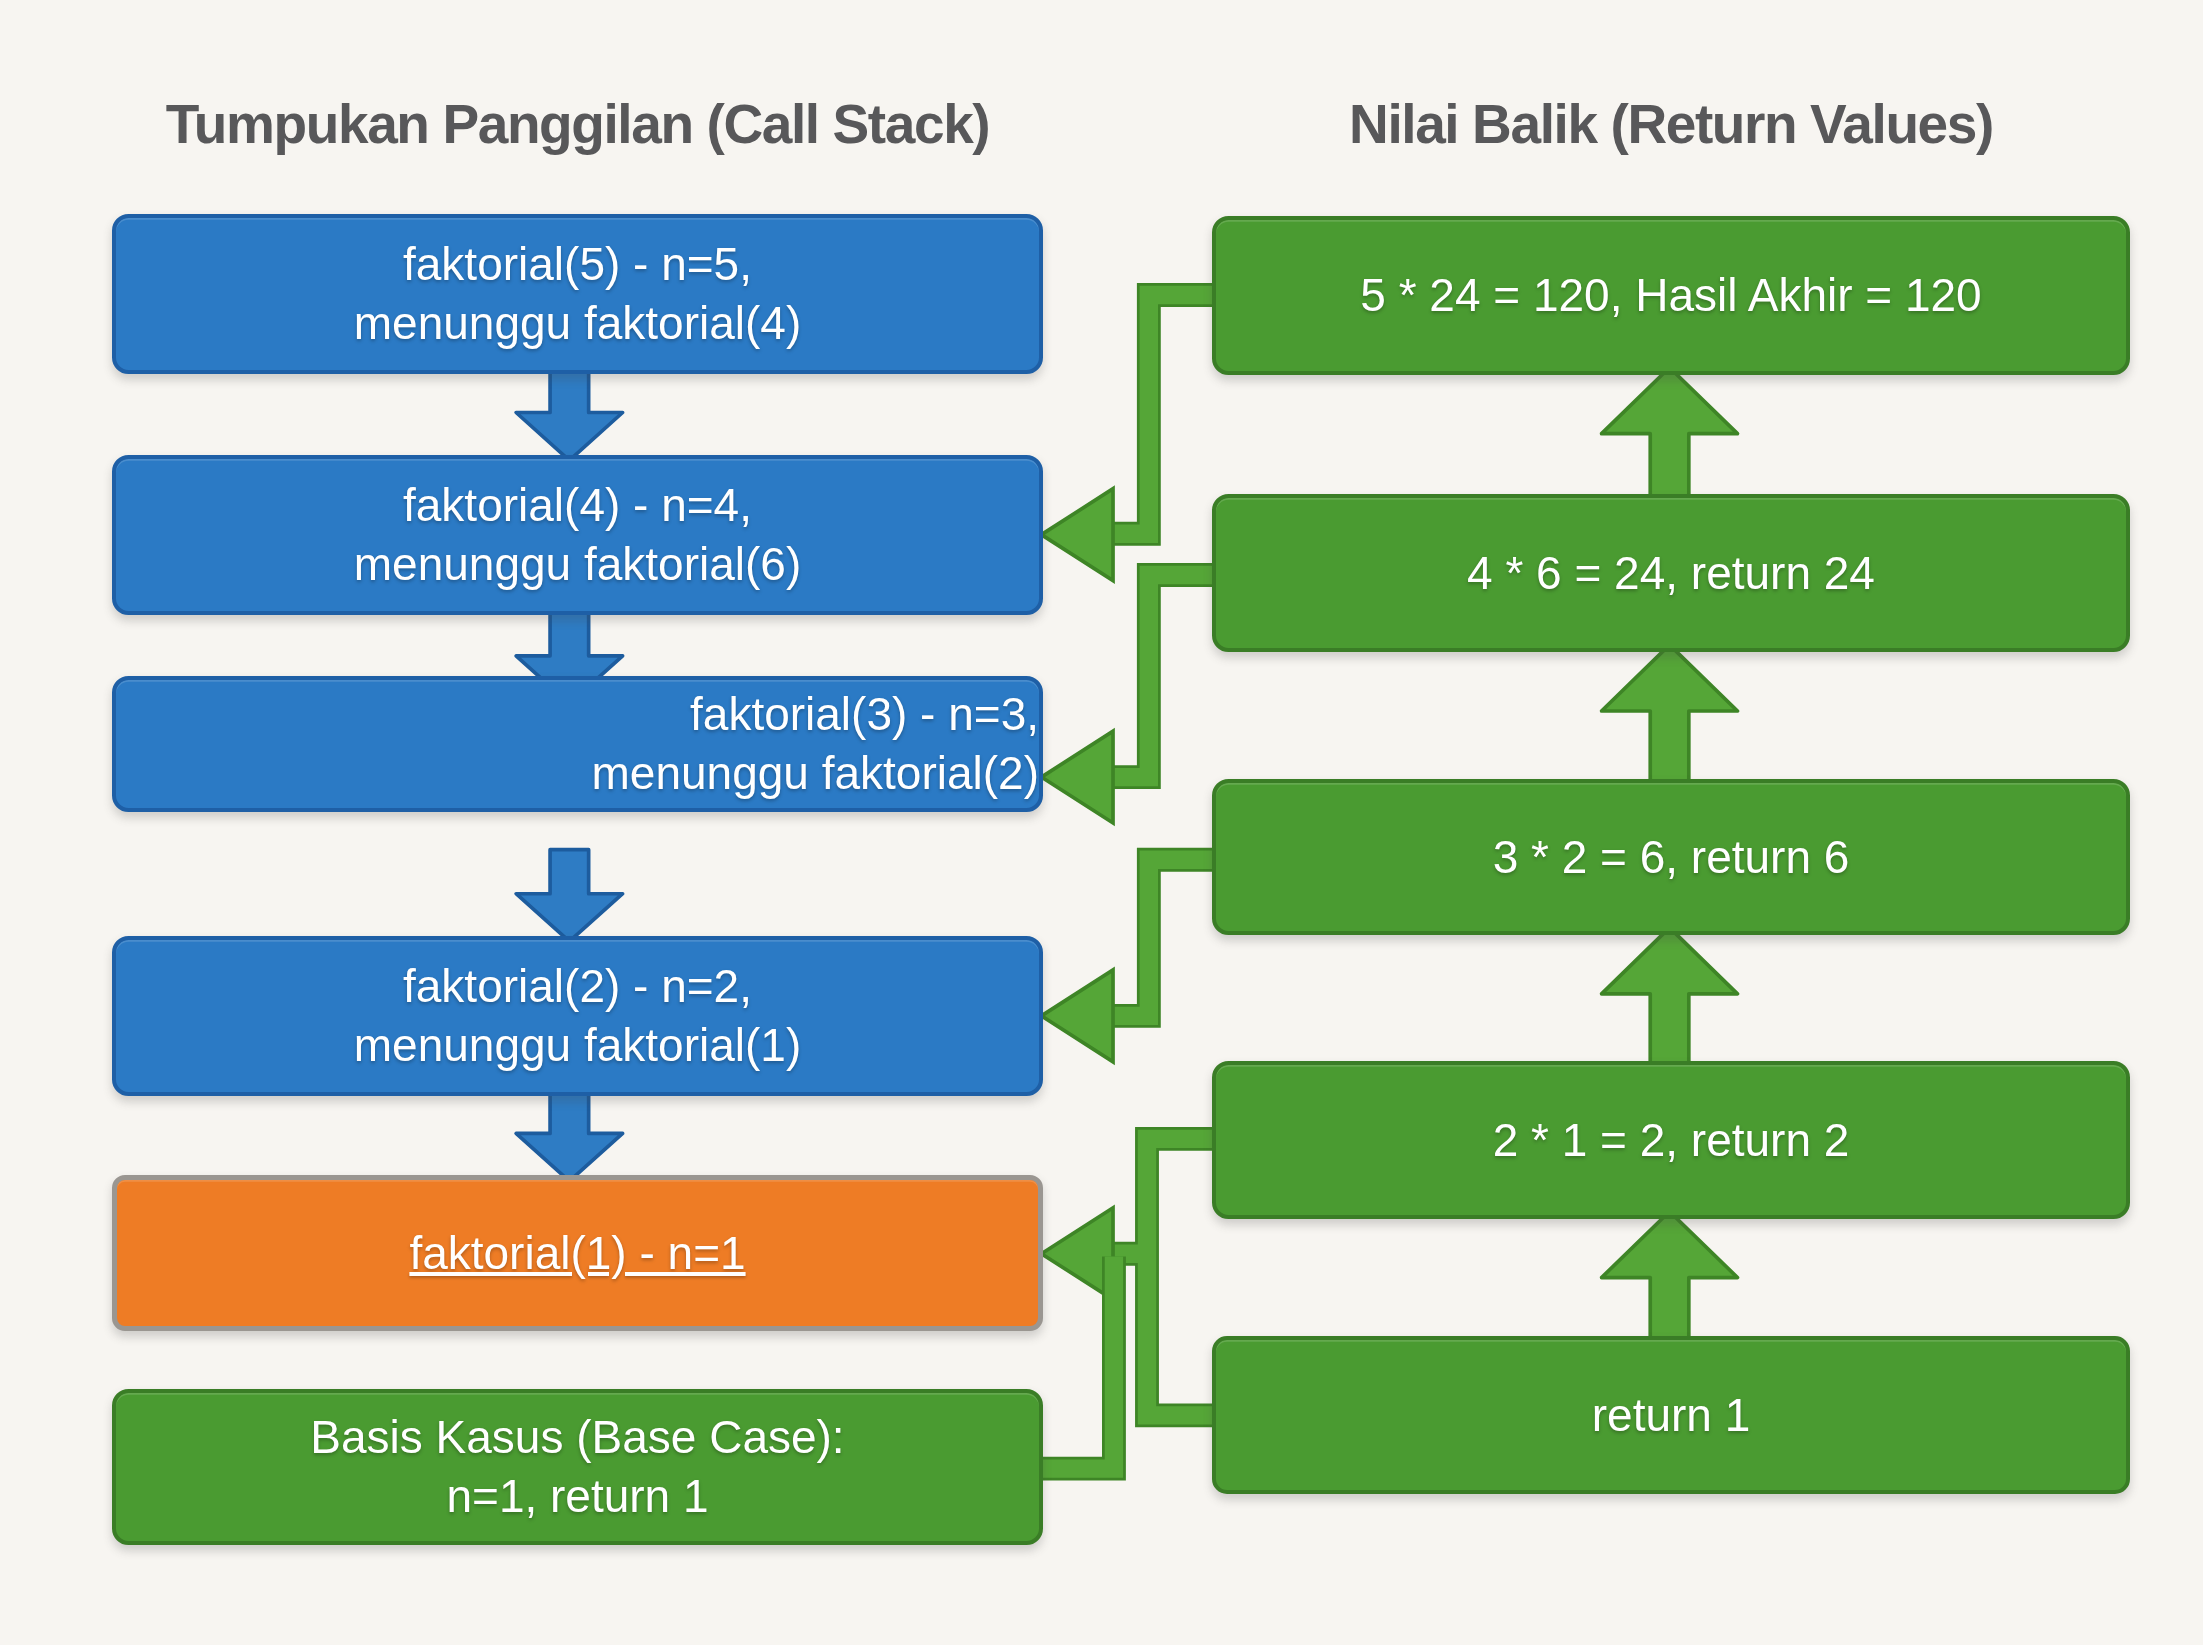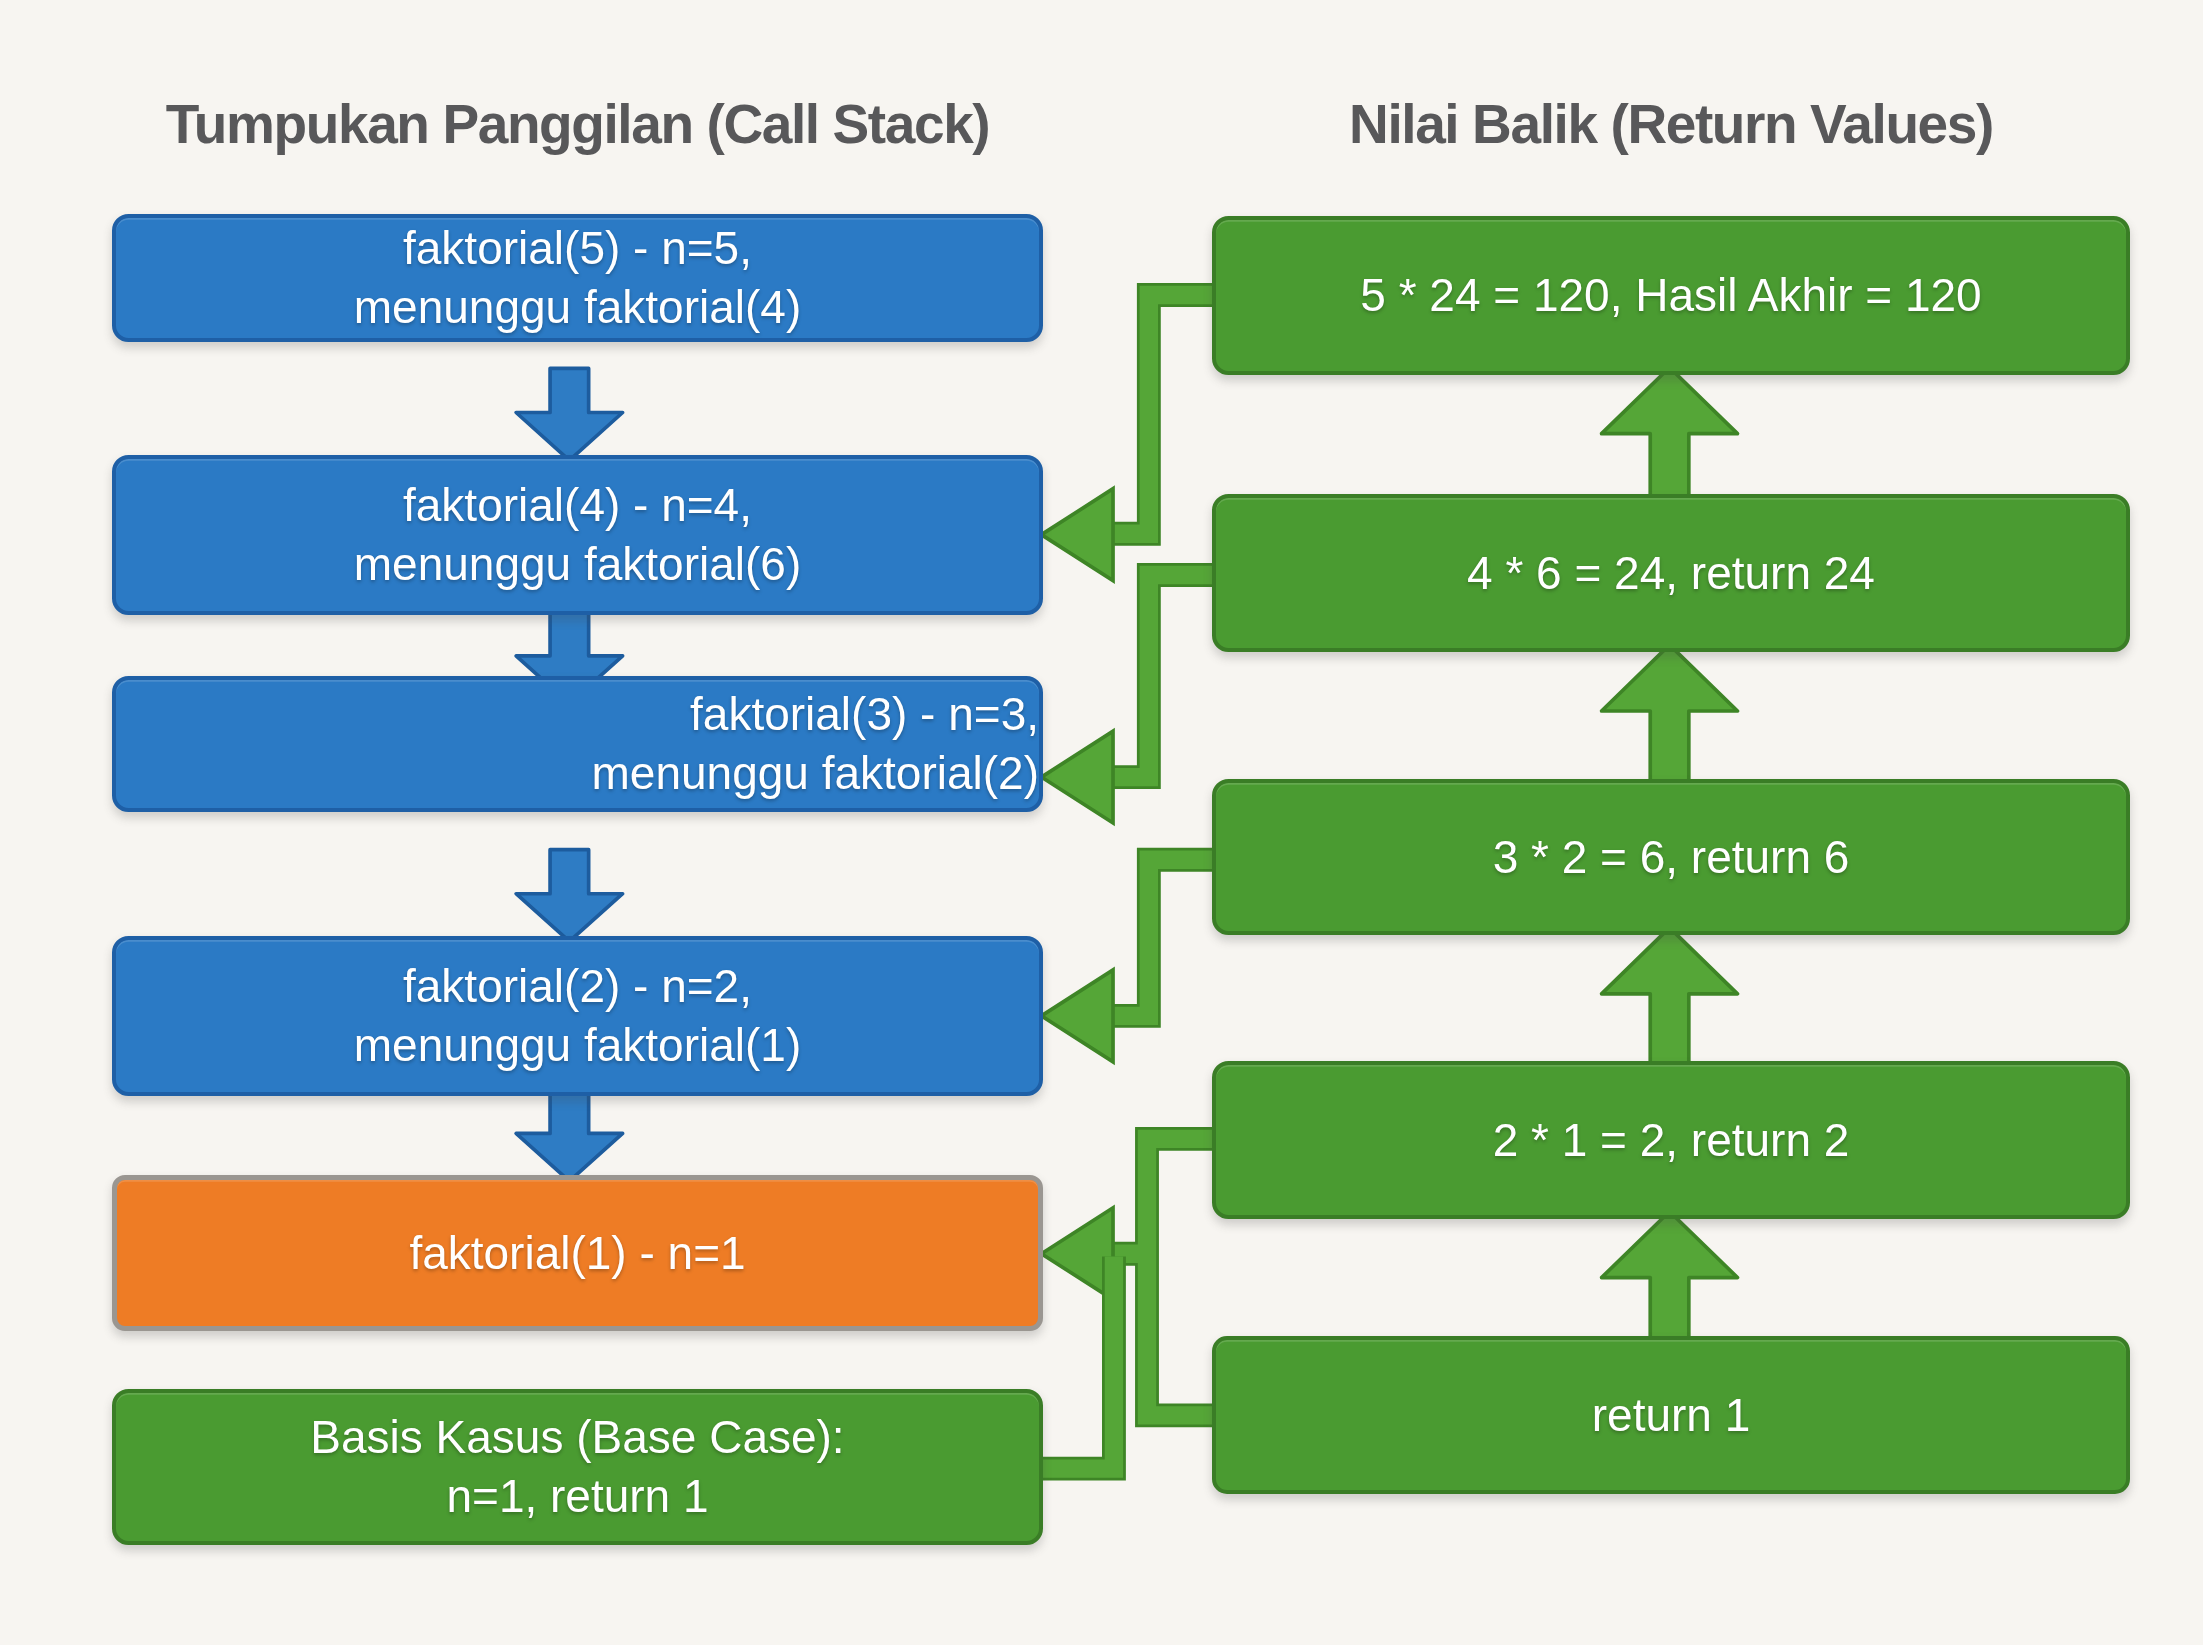--- a/index.html
+++ b/index.html
@@ -63,28 +63,29 @@
   .node.green-left{
     left:112px;width:931px;
     background:var(--box-green);
     border:4.6px solid var(--box-green-border);
   }
   .node.orange{
     left:112px;width:931px;
     background:var(--box-orange);
     border:5.5px solid var(--box-orange-border);
     border-radius:13px;
+    text-decoration:underline;
   }
   .node.green-right{
     left:1212px;width:918px;
     background:var(--box-green);
     border:4.6px solid var(--box-green-border);
   }
   
-  .b1{top:214px;height:128px;}
+  .b1{top:214px;height:160px;}
   .b2{top:455px;height:160px;}
   .b3{top:676px;height:136px;align-items:flex-end;}
   .b4{top:936px;height:160px;}
   .b5{top:1175px;height:156px;}
   .b6{top:1389px;height:156px;}
   .g1{top:216px;height:159px;}
   .g2{top:494px;height:158px;}
   .g3{top:779px;height:156px;}
   .g4{top:1061px;height:158px;}
   .g5{top:1336px;height:158px;border-radius:15px;}

